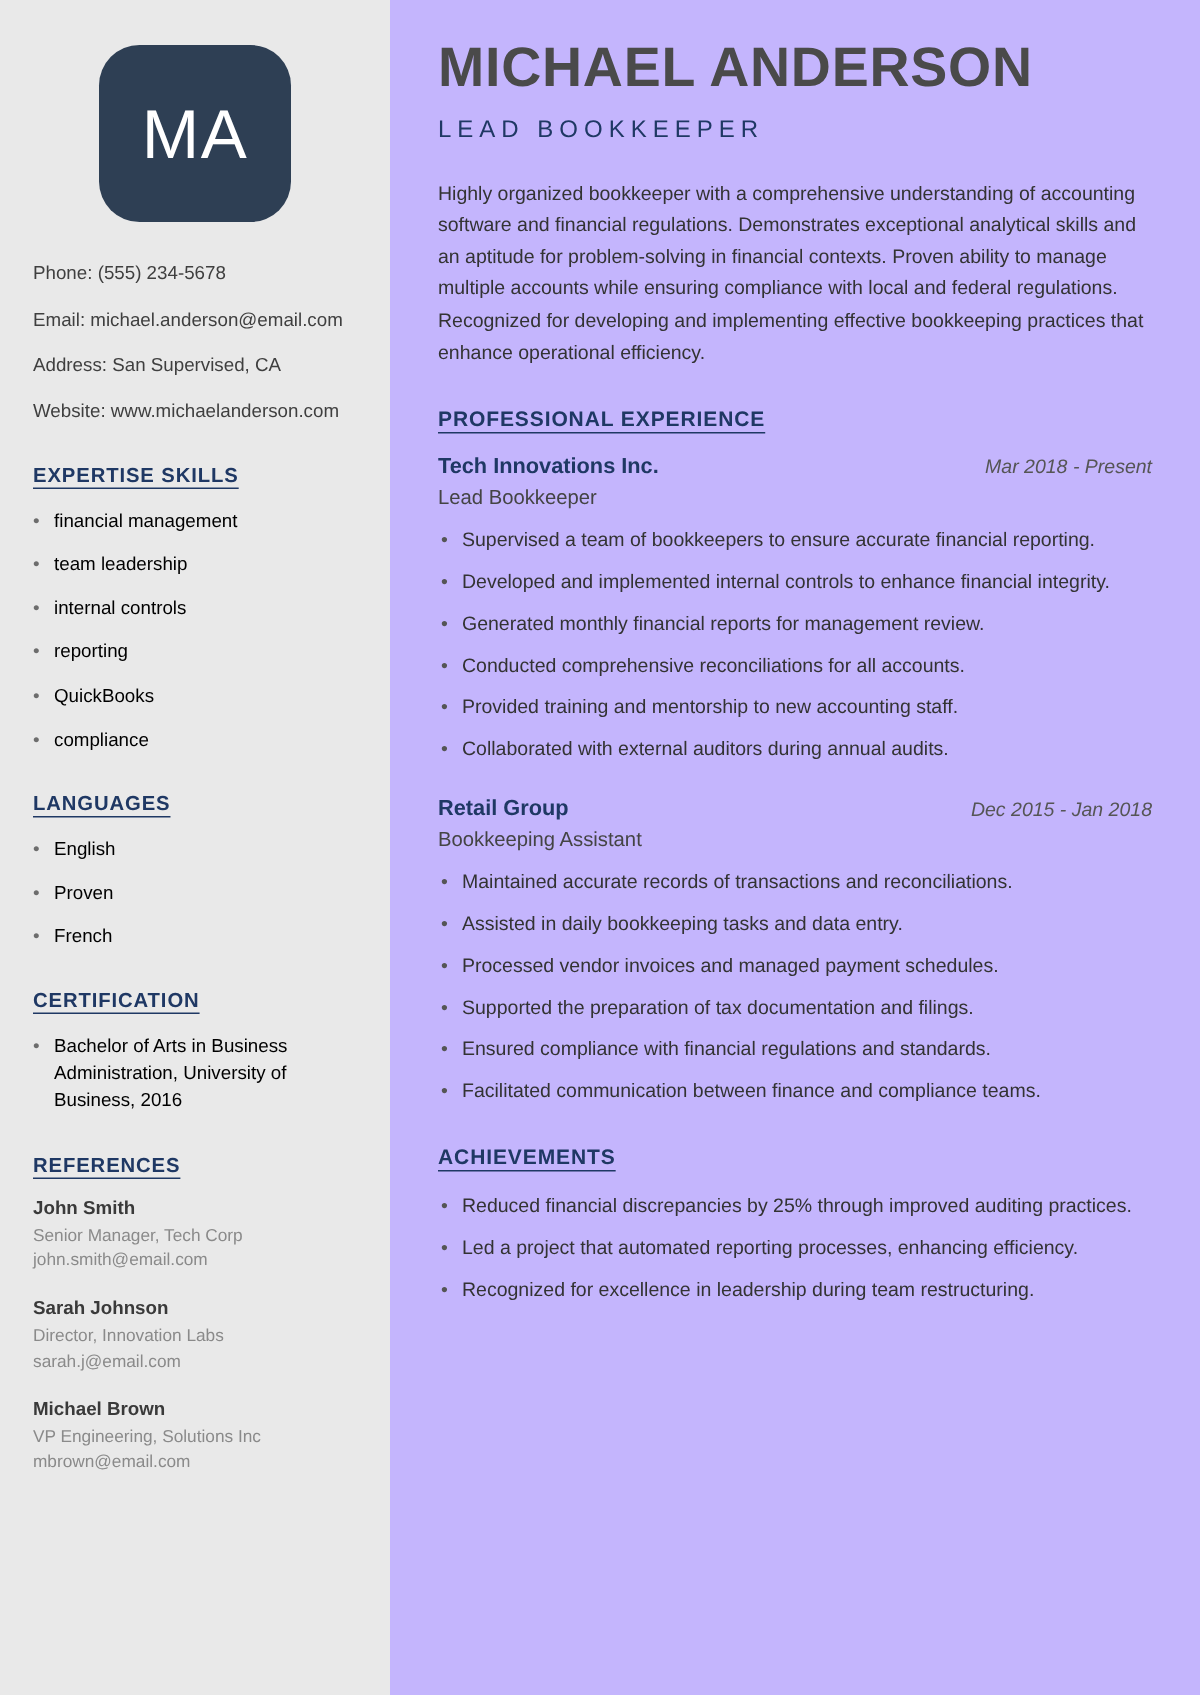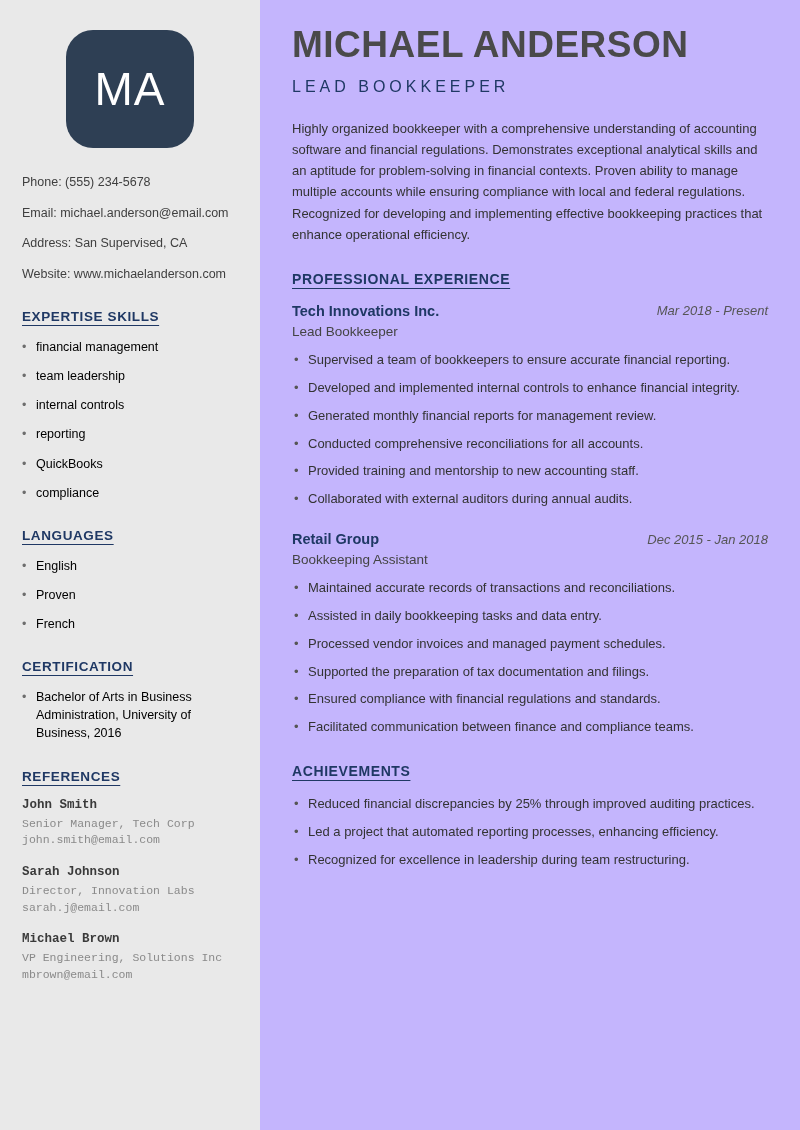--- a/index.html
+++ b/index.html
@@ -39,21 +39,21 @@
     margin-bottom: 14px;
   }
   .side-list { list-style: none; }
   .side-list li {
     position: relative; padding-left: 14px;
     font-size: 12.5px; color: #000000; margin-bottom: 11px; line-height: 1.45;
   }
   .side-list li::before {
     content: "•"; position: absolute; left: 0; color: #6d6d6d;
   }
-  .ref-group { margin-bottom: 16px; font-family: Liberation Mono, monospace; }
+  .ref-group { margin-bottom: 16px; }
   .ref-name { font-size: 12.5px; font-weight: bold; color: #3a3a3a; margin-bottom: 4px; }
   .ref-role, .ref-email { font-size: 11.5px; color: #8a8a8a; line-height: 1.45; }
 
   
   .main { flex: 1; padding: 26px 32px 23px 32px; background: #c4b5fd; }
   .person-name {
     font-size: 37px; font-weight: bold; color: var(--c-name, #4a4a4a);
     letter-spacing: 0.5px; line-height: 1.05;
   }
   .person-title {

